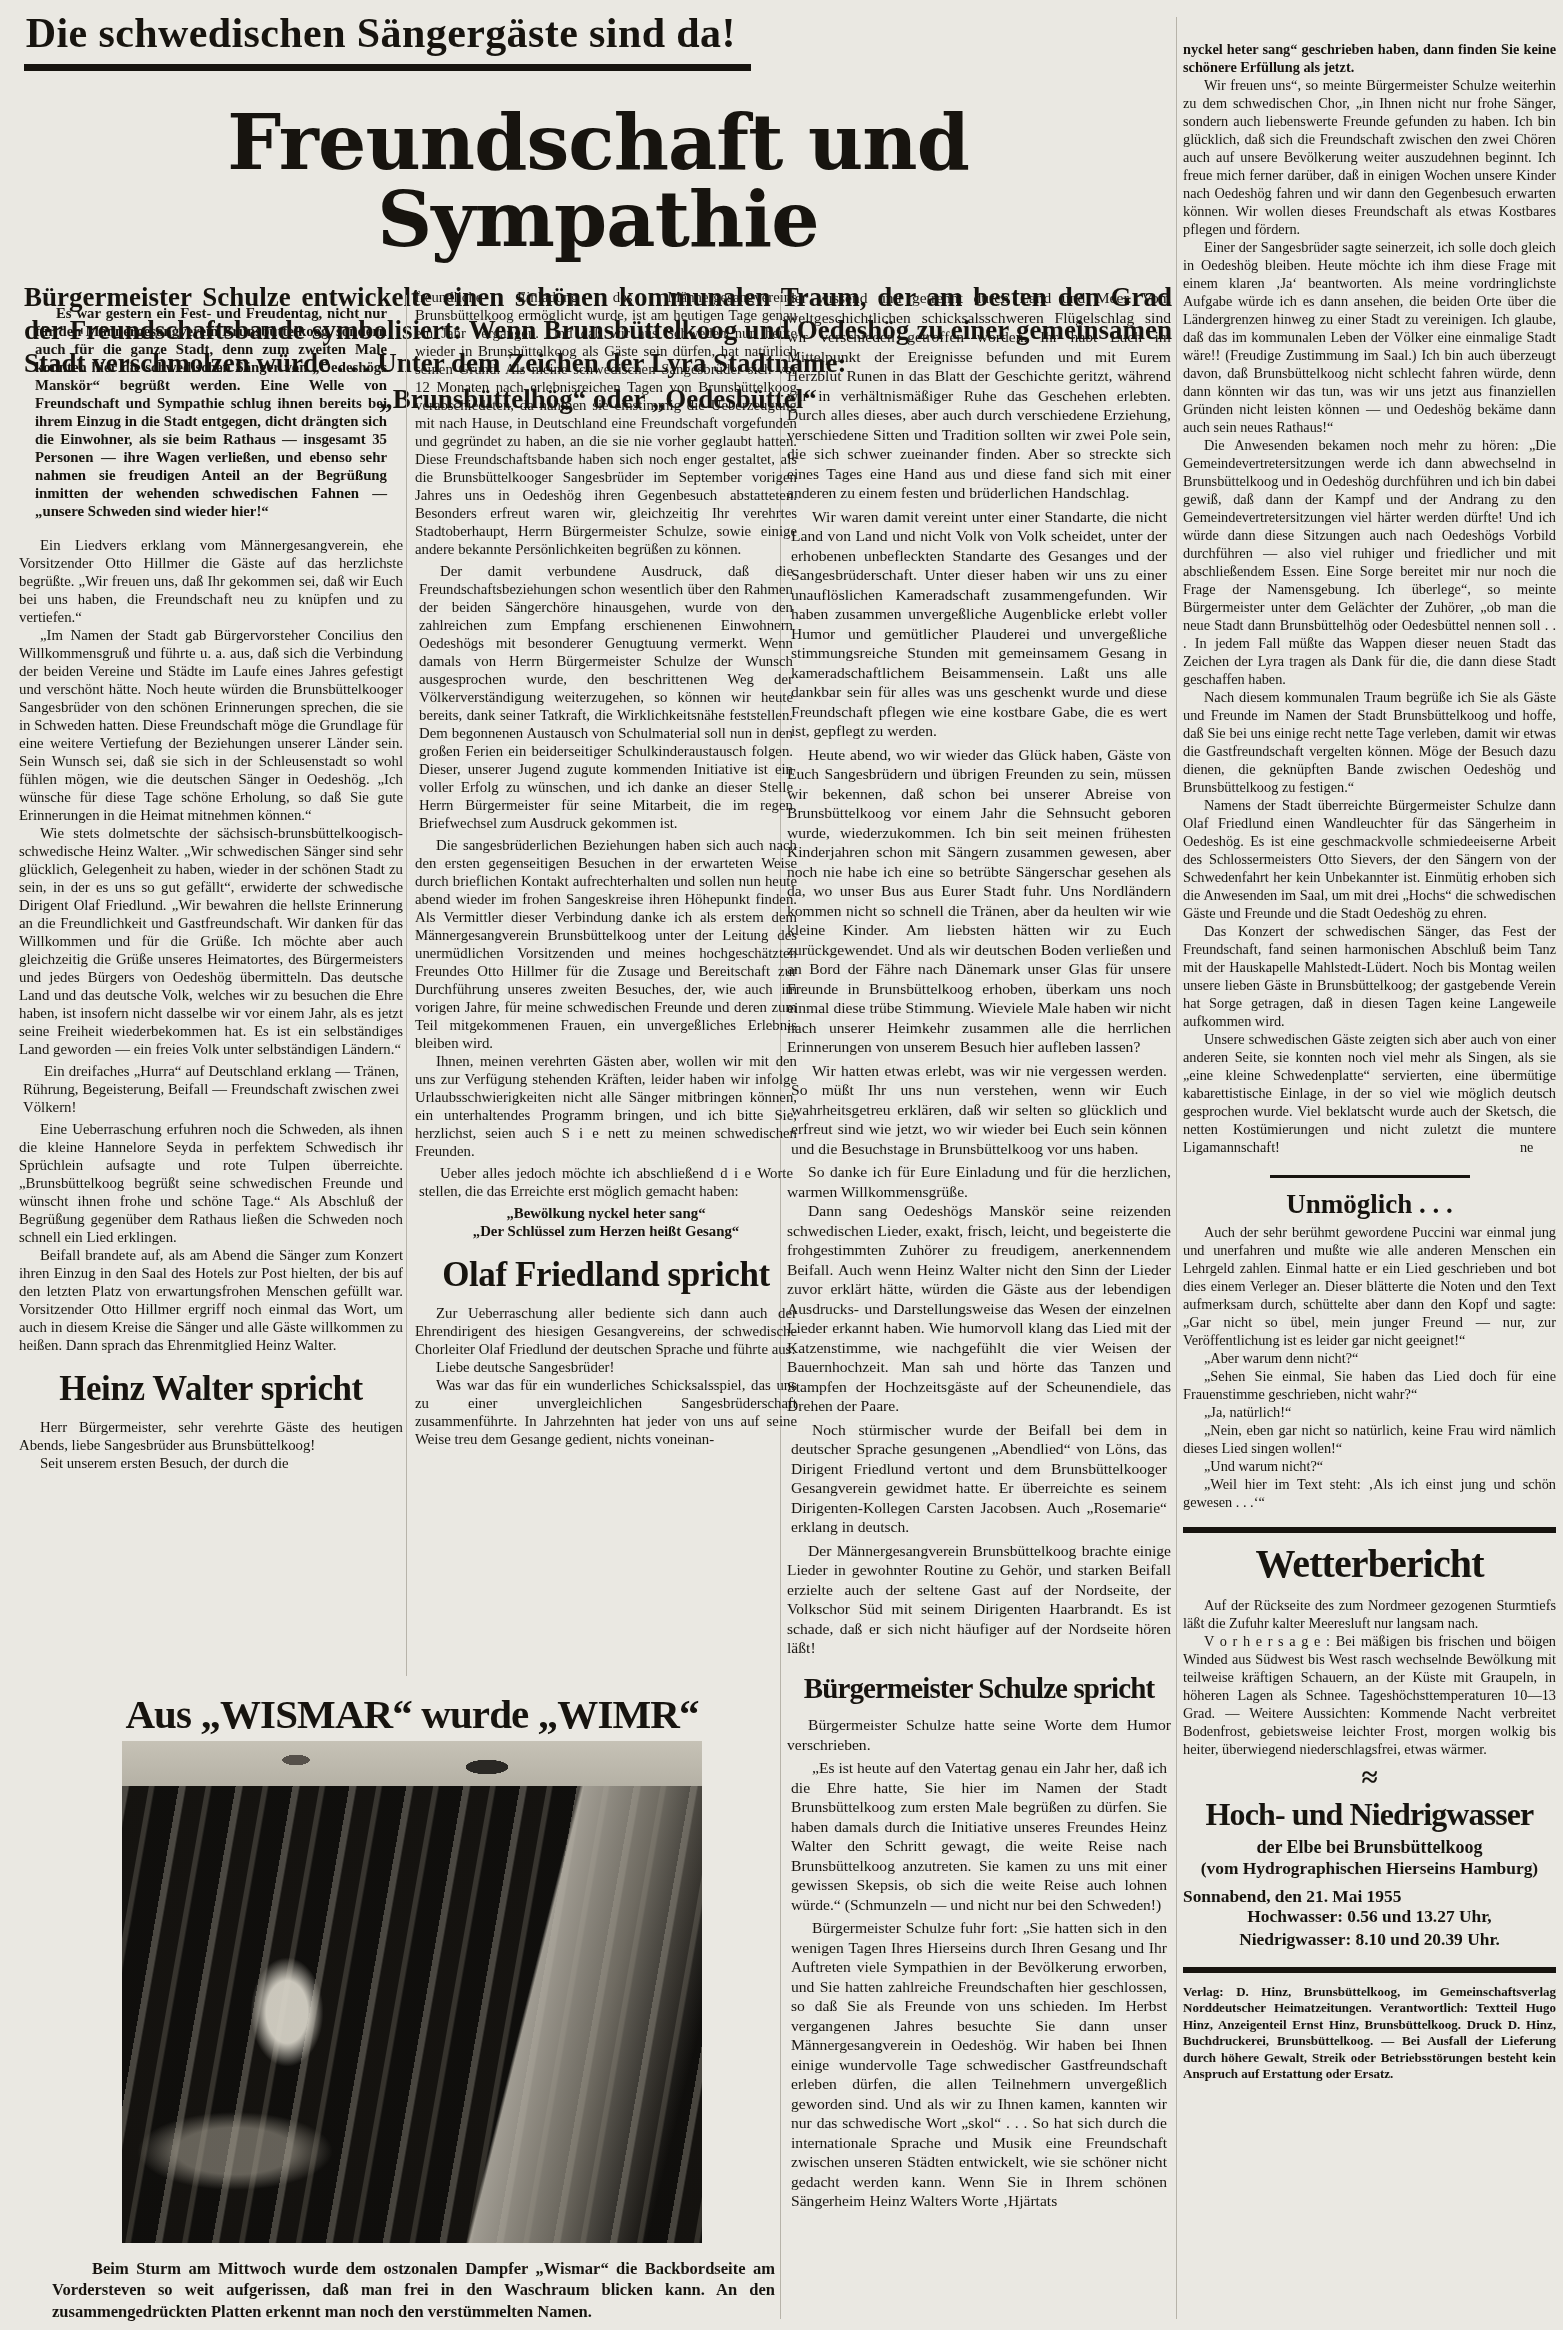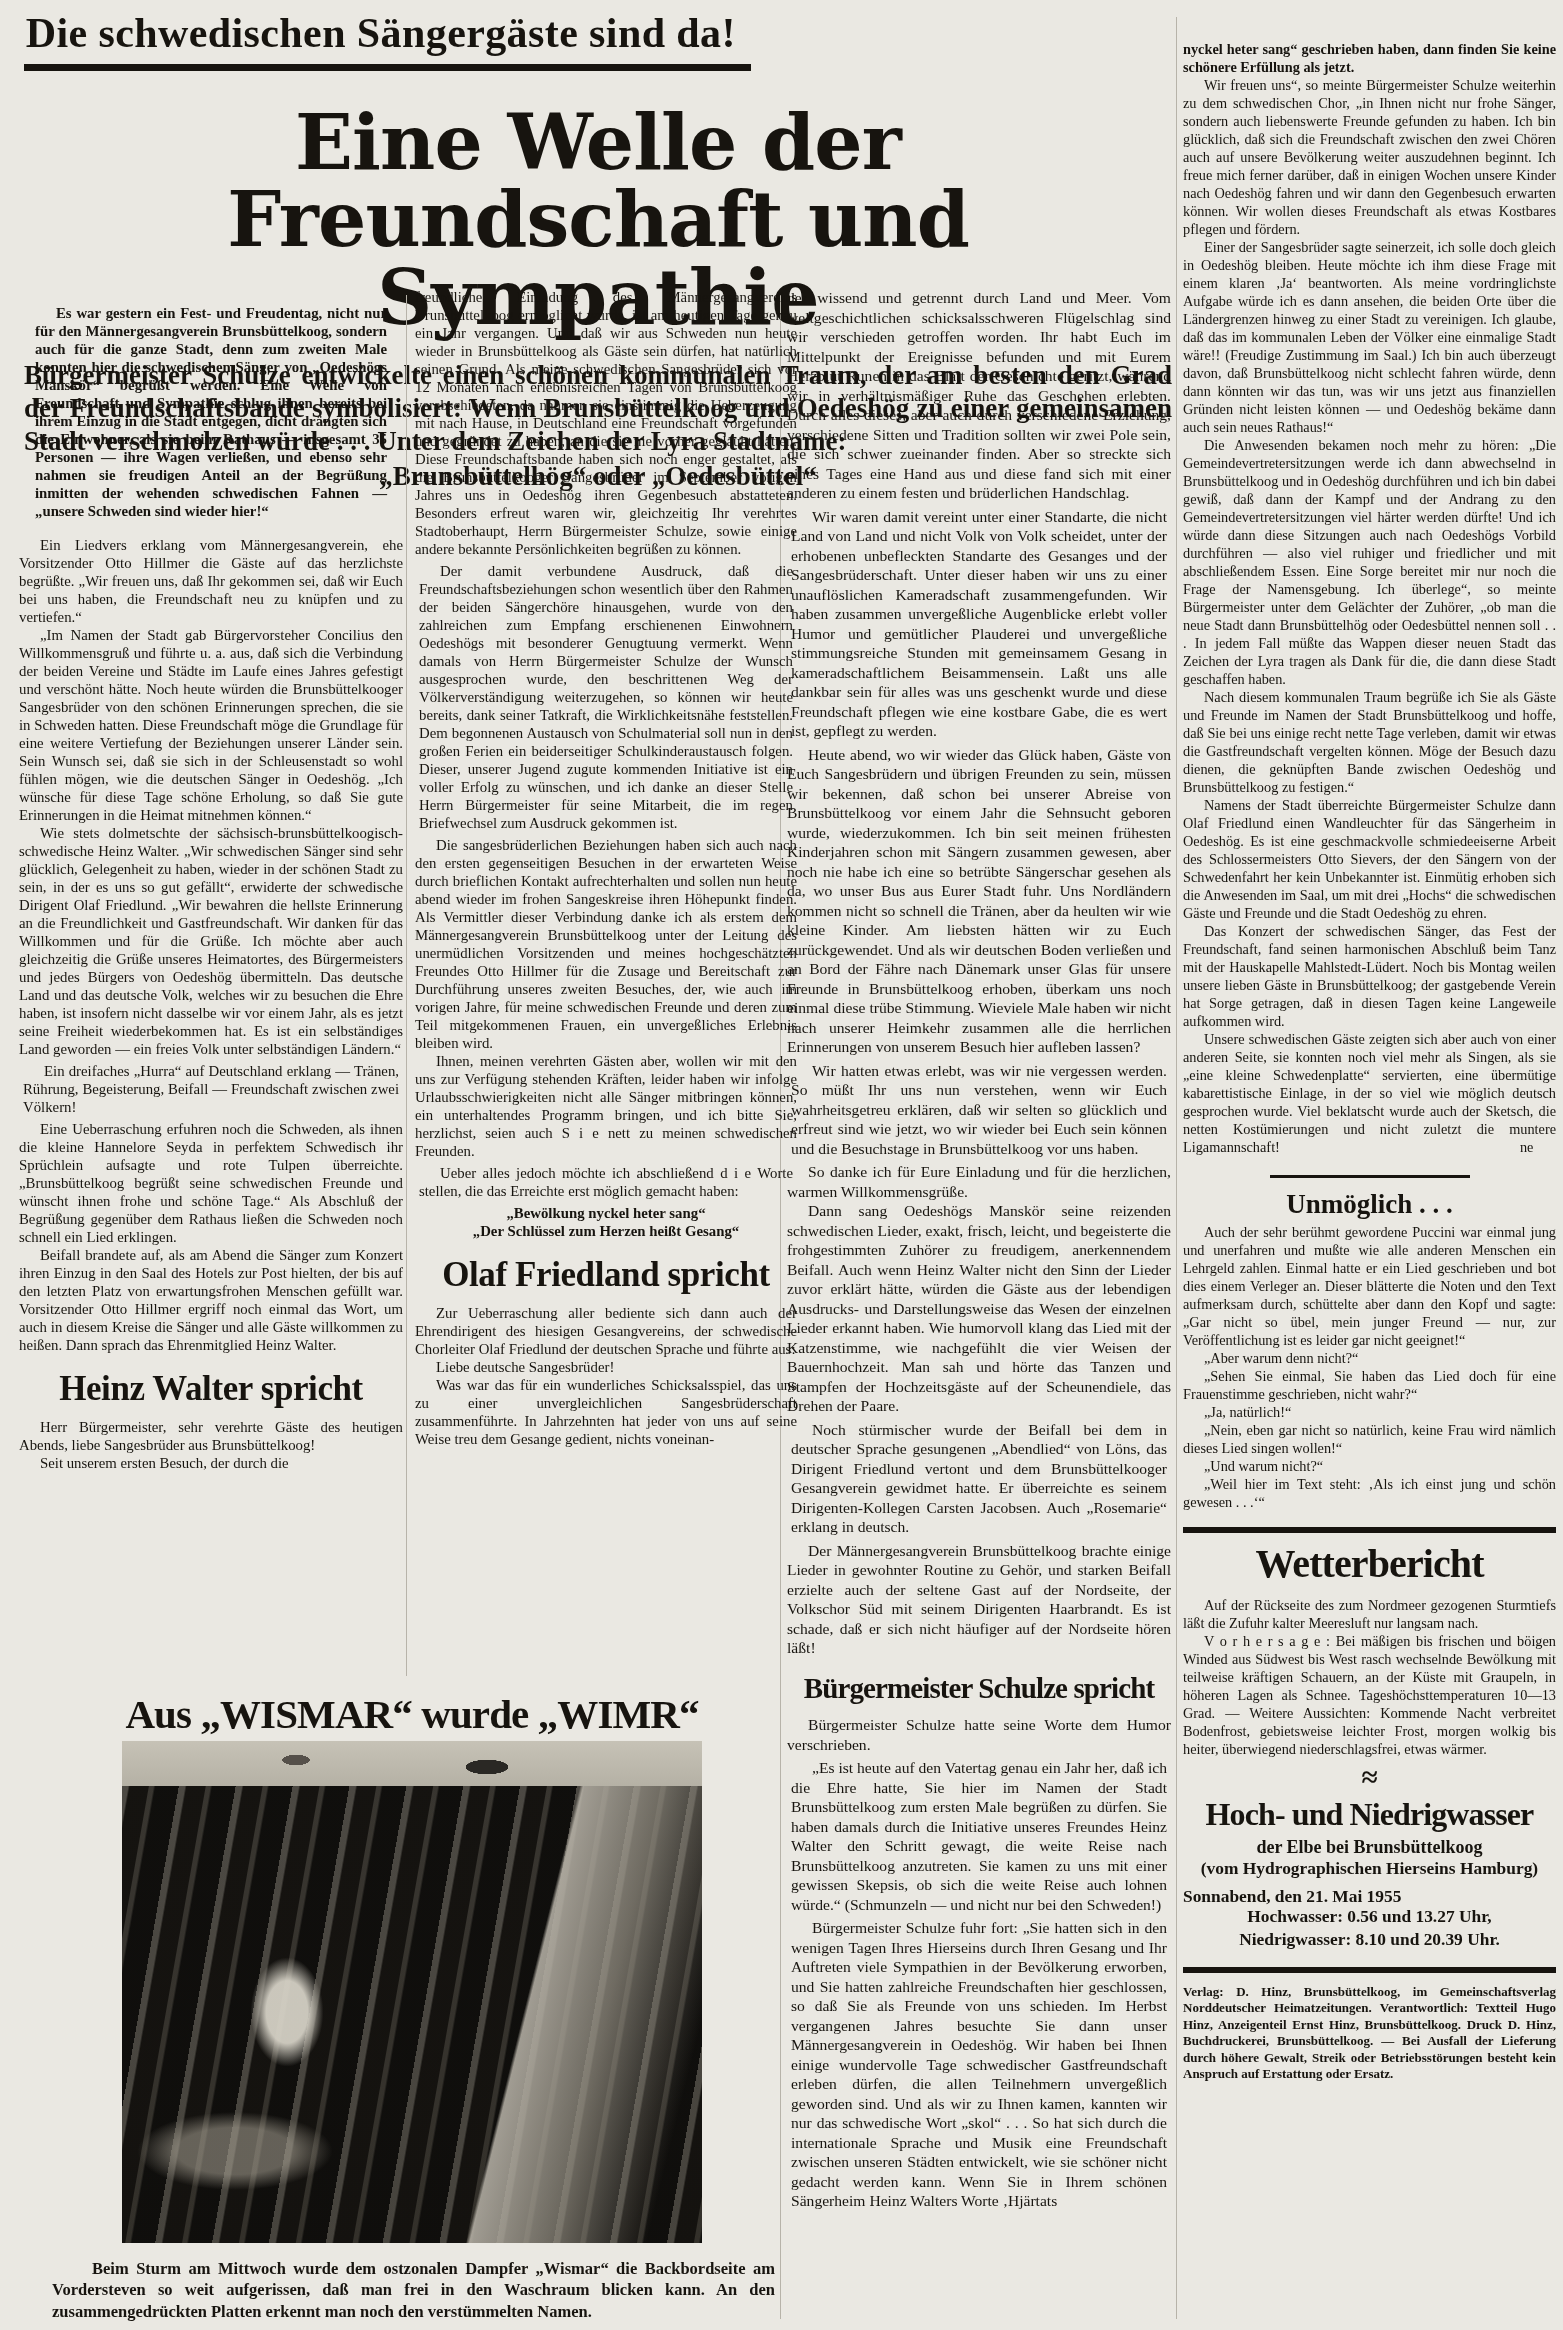--- a/index.html
+++ b/index.html
@@ -71,21 +71,20 @@
   #caption-indent{text-indent:40px;}
 </style>
 </head>
 <body>
 
 <div id="page">
 
   <div id="header">
     <div class="kicker">Die schwedischen Sängergäste sind da!</div>
     <div class="headline">
-      <div>Eine Welle der</div>
       <div>Freundschaft und Sympathie</div>
     </div>
     <div class="deck">Bürgermeister Schulze entwickelte einen schönen kommunalen Traum, der am besten den Grad der Freundschaftsbande symbolisiert: Wenn Brunsbüttelkoog und Oedeshög zu einer gemeinsamen Stadt verschmolzen würde . . .    Unter dem Zeichen der Lyra Stadtname:</div>
     <div class="deck-center">„Brunsbüttelhög“ oder „Oedesbüttel“</div>
   </div>
 
   <div class="vrule" style="left:406px; top:295px; height:1381px;"></div>
   <div class="vrule" style="left:780px; top:295px; height:2024px;"></div>
   <div class="vrule" style="left:1176px; top:17.4px; height:2302px;"></div>
 

